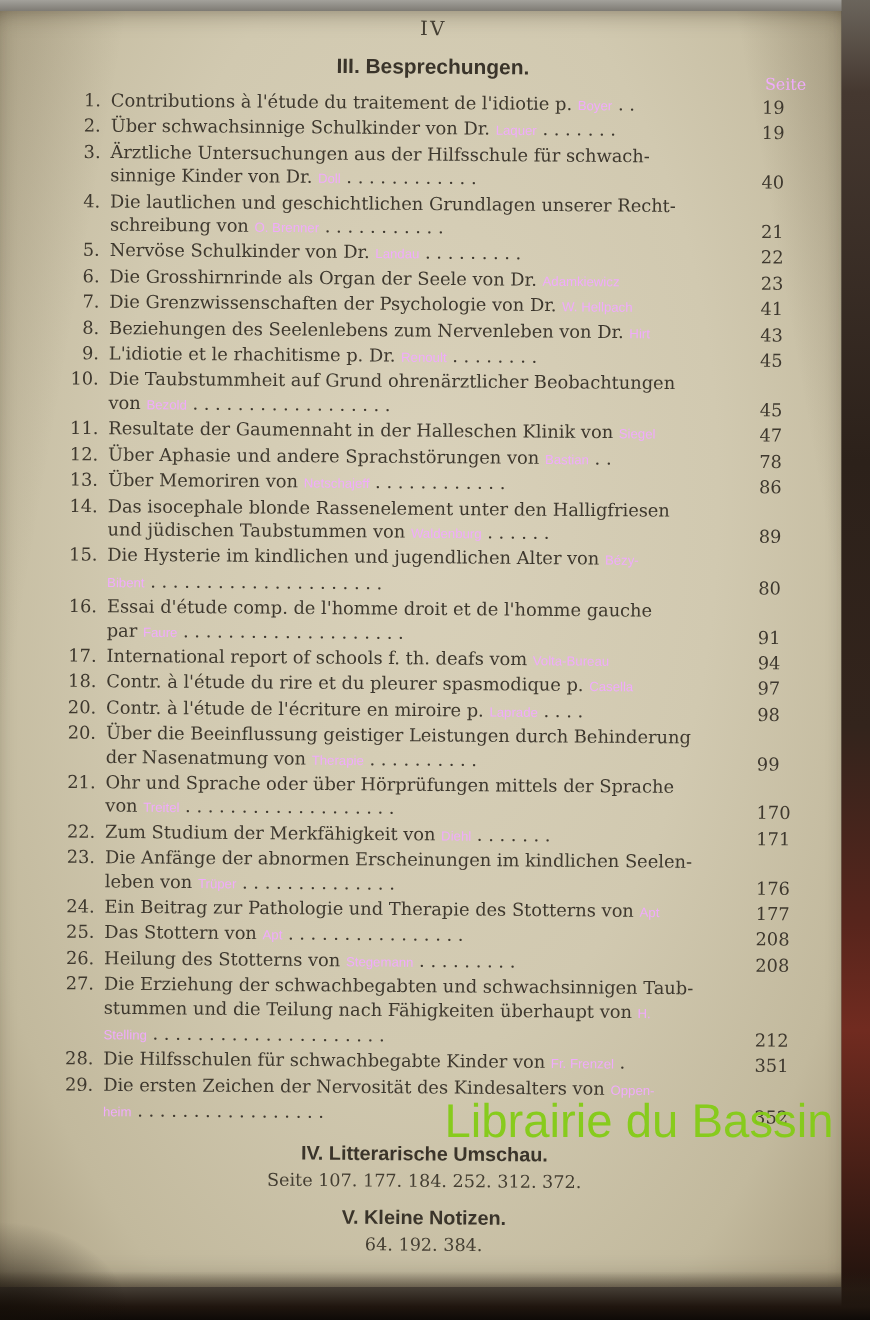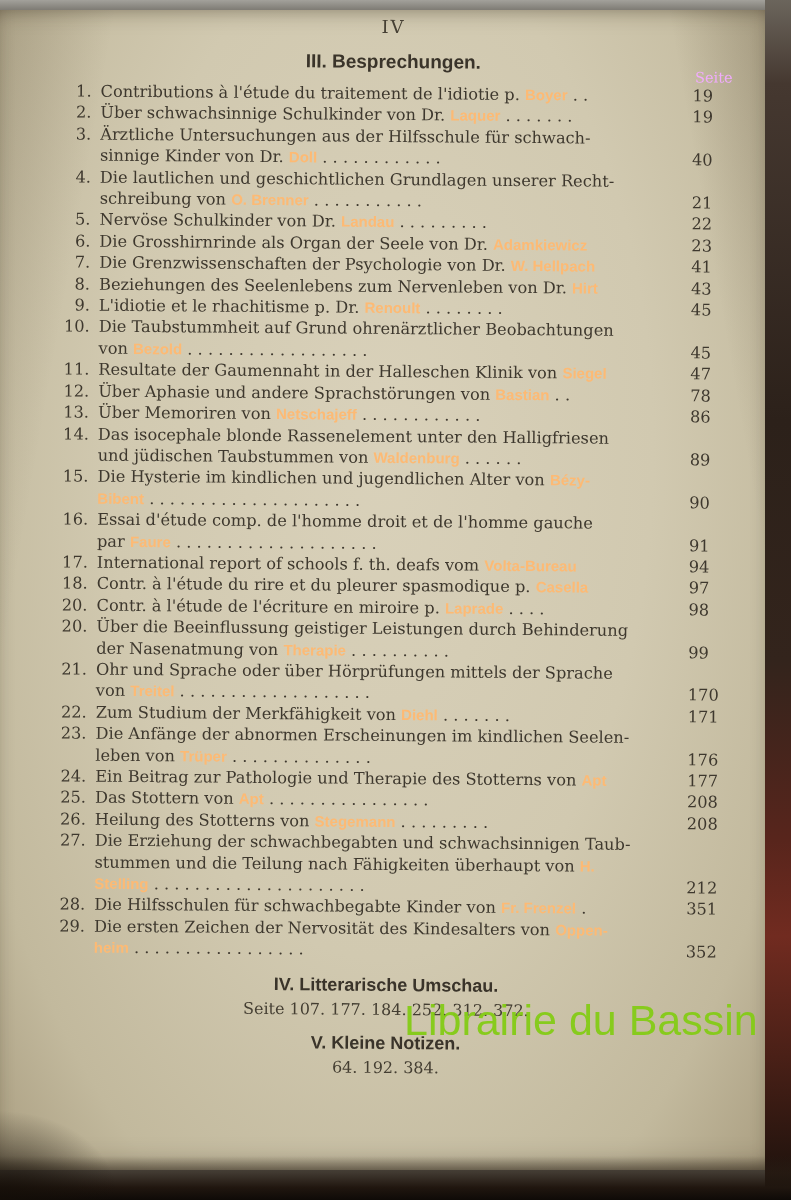--- a/index.html
+++ b/index.html
@@ -58,21 +58,21 @@
   .seite-label{
     position:absolute;right:-6px;top:16px;font-size:14.5px;color:#f0abfc;
   }
   .entries{font-size:16.2px;line-height:21.4px;}
   .entry{display:flex;margin:0;}
   .enum{flex:0 0 32px;text-align:right;padding-right:9px;align-self:flex-start;}
   .etext{flex:1;}
   .epage{flex:0 0 34px;text-align:left;align-self:flex-end;}
   .b{
     font-family:"Liberation Sans","DejaVu Sans",sans-serif;
-    font-weight:700;font-size:15px;color:#fdba74;
+    font-weight:400;font-size:12px;color:#f0abfc;
   }
   .sec{
     text-align:center;font-family:"Liberation Sans","DejaVu Sans",sans-serif;
     font-weight:700;font-size:18px;color:#3a342a;margin:14px 0 4px 0;
   }
   .sec-nums{text-align:center;font-size:16px;margin:2px 0 6px 0;color:#443e32;}
   .watermark{
     position:absolute;left:404px;top:996px;z-index:6;
     font-family:"Liberation Sans","DejaVu Sans",sans-serif;
     font-size:43px;font-weight:400;color:#84cc16;opacity:.95;
@@ -161,21 +161,21 @@
           <span class="epage">86</span>
         </div>
         <div class="entry">
           <span class="enum">14.</span>
           <span class="etext"><span>Das isocephale blonde Rassenelement unter den Halligfriesen</span><br><span>und jüdischen Taubstummen von </span><span class="b">Waldenburg</span><span> . . . . . .</span></span>
           <span class="epage">89</span>
         </div>
         <div class="entry">
           <span class="enum">15.</span>
           <span class="etext"><span>Die Hysterie im kindlichen und jugendlichen Alter von </span><span class="b">Bézy-</span><br><span class="b">Bibent</span><span> . . . . . . . . . . . . . . . . . . . . .</span></span>
-          <span class="epage">90</span>
+          <span class="epage">80</span>
         </div>
         <div class="entry">
           <span class="enum">16.</span>
           <span class="etext"><span>Essai d'étude comp. de l'homme droit et de l'homme gauche</span><br><span>par </span><span class="b">Faure</span><span> . . . . . . . . . . . . . . . . . . . .</span></span>
           <span class="epage">91</span>
         </div>
         <div class="entry">
           <span class="enum">17.</span>
           <span class="etext"><span>International report of schools f. th. deafs vom </span><span class="b">Volta-Bureau</span></span>
           <span class="epage">94</span>

